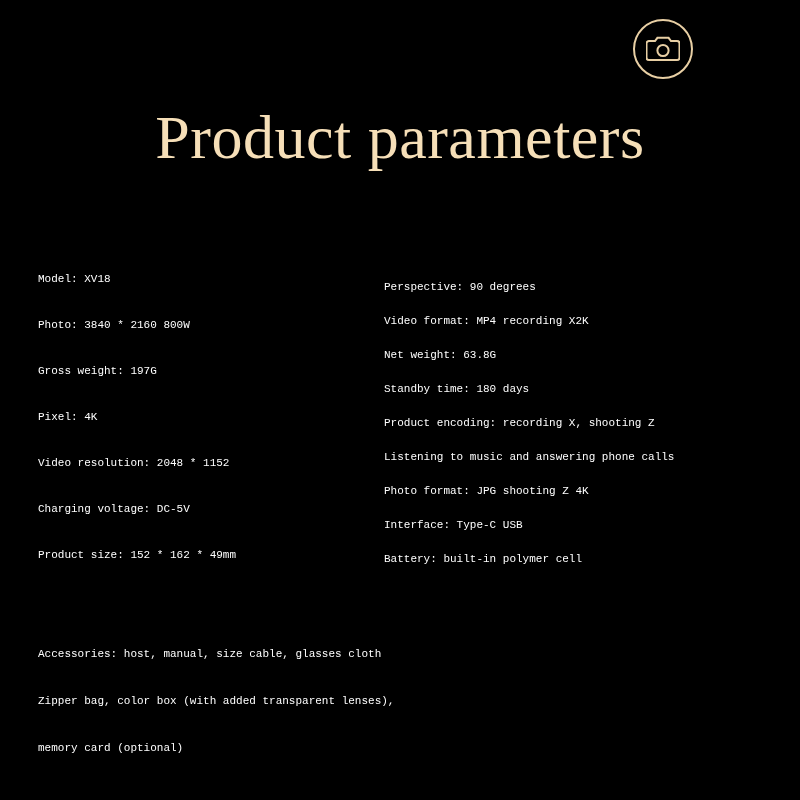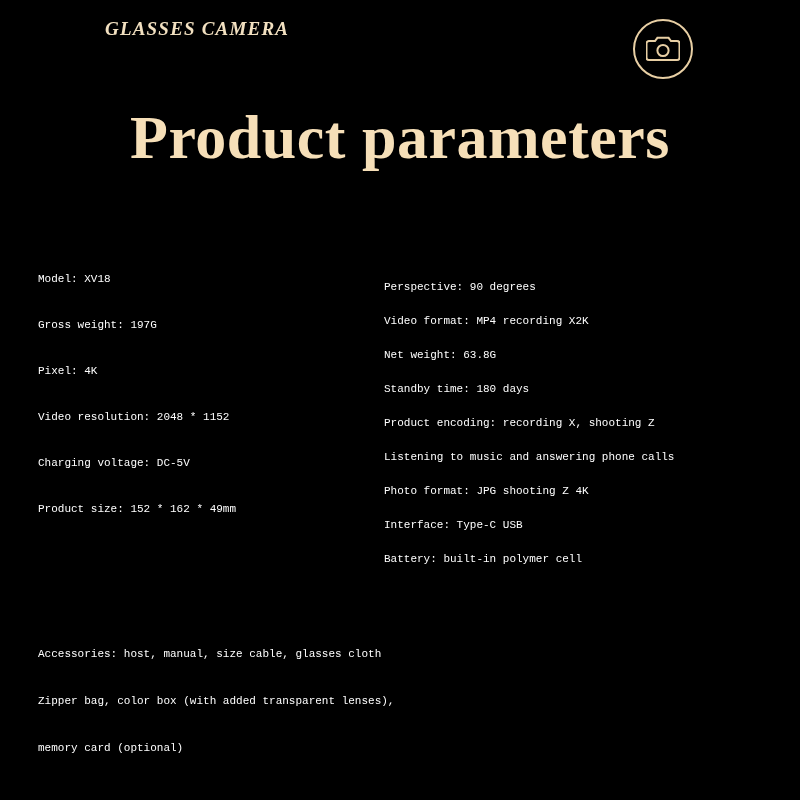--- a/index.html
+++ b/index.html
@@ -55,21 +55,21 @@
   }
 
   
   .title {
     position: absolute;
     left: 0;
     top: 100px;
     width: 800px;
     text-align: center;
     font-family: "Liberation Serif", serif;
-    font-weight: bold;
+    font-weight: normal;
     font-size: 62px;
     line-height: 74px;
     color: #f6dfb8;
     letter-spacing: 0.5px;
   }
 
   
   .specs {
     position: absolute;
     left: 0;
@@ -109,35 +109,35 @@
   }
   .col-full .spec-line {
     margin-bottom: 25px;
   }
 </style>
 </head>
 <body>
 
 <div class="page">
 
-  <div class="brand">GLASSES CAMERA</div>
 
   <div class="camera-badge">
     <svg width="34" height="28" viewBox="0 0 34 28" xmlns="http://www.w3.org/2000/svg">
       <path d="M3 6 h6 l2.4 -3.2 h11.2 L25 6 h6 a2.5 2.5 0 0 1 2.5 2.5 v14 A2.5 2.5 0 0 1 31 25 H3 a2.5 2.5 0 0 1 -2.5 -2.5 v-14 A2.5 2.5 0 0 1 3 6 Z" fill="none" stroke="#e8cfa4" stroke-width="2"></path>
       <circle cx="17" cy="15.5" r="5.6" fill="none" stroke="#e8cfa4" stroke-width="2"></circle>
     </svg>
   </div>
 
   <div class="title">Product parameters</div>
 
   <div class="specs">
 
     <div class="col-left">
       <div class="spec-line">Model: XV18</div>
+      <div class="spec-line">Photo: 3840 * 2160 800W</div>
       <div class="spec-line">Gross weight: 197G</div>
       <div class="spec-line">Pixel: 4K</div>
       <div class="spec-line">Video resolution: 2048 * 1152</div>
       <div class="spec-line">Charging voltage: DC-5V</div>
       <div class="spec-line">Product size: 152 * 162 * 49mm</div>
     </div>
 
     <div class="col-right">
       <div class="spec-line">Perspective: 90 degrees</div>
       <div class="spec-line">Video format: MP4 recording X2K</div>

